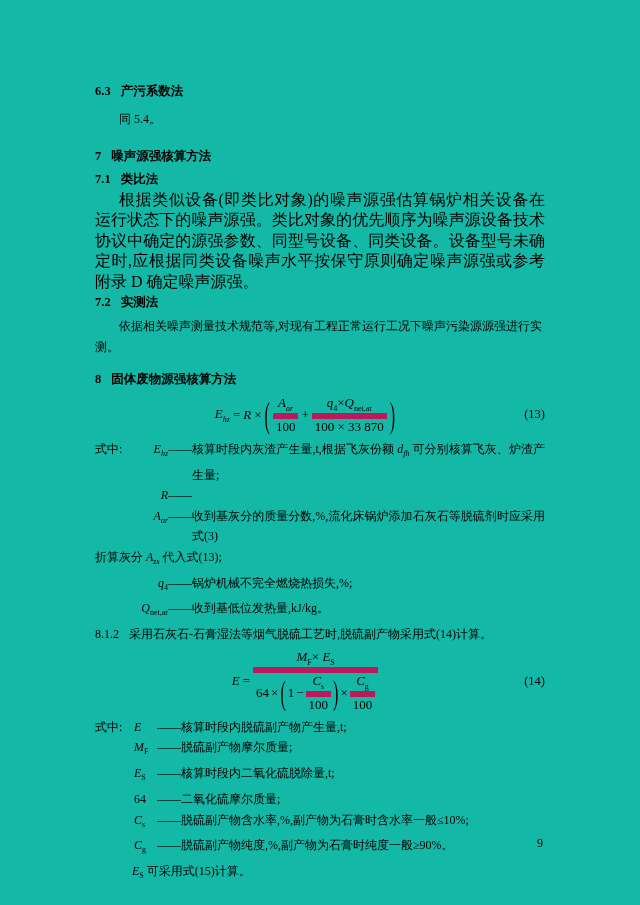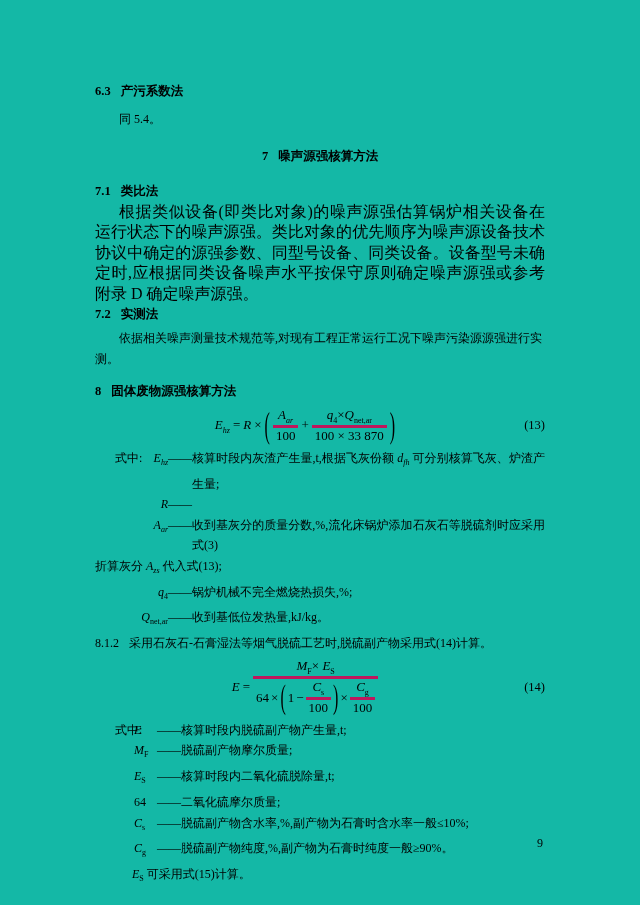--- a/index.html
+++ b/index.html
@@ -23,48 +23,48 @@
   .indent { text-indent:24px; }
   .para { font-size:16px; line-height:20.5px; text-align:justify; text-indent:24px; }
   .numline { font-size:12px; line-height:20.5px; }
   .numline .p-num { margin-right:10px; }
 
   
   .def-row { display:flex; font-size:12px; line-height:20.5px; }
   .def-head { flex:none; position:relative; }
   .def13 .def-head { width:73px; text-align:right; }
   .def14 .def-head { width:62px; text-align:left; padding-left:39px; box-sizing:border-box; }
-  .def-label { position:absolute; left:0; top:0;margin-left:20px; }
+  .def-label { position:absolute; left:0; top:0; }
   .def-dash { flex:none; }
   .def-text { flex:1; text-align:justify; }
 
   
   .v { font-family:"Liberation Serif",serif; font-style:italic; }
   .rm { font-style:normal; }
   sub { font-size:8px; }
   .formula-row { position:relative; display:flex; justify-content:center; align-items:center; }
   .formula {
     display:inline-flex; align-items:center; gap:3px;
     font-family:"Liberation Serif",serif; font-size:13px; margin-right:30px;
   }
   .frac { display:inline-flex; flex-direction:column; align-items:center; line-height:1.2; }
   .frac .num, .frac .den { padding:0 3px; white-space:nowrap; }
-  .frac .den { border-top:3px solid #be185d; }
+  .frac .den { border-top:6px solid #be185d; }
   .inner-row { display:inline-flex; align-items:center; gap:2px; border:none; }
   .bigp { display:inline-block; font-size:16px; line-height:1; transform:scaleY(2.3); transform-origin:center; font-weight:400; }
   .bigp.mid { transform:scaleY(2.1); }
   .eqnum { position:absolute; right:0; top:50%; transform:translateY(-50%); font-size:12.5px; }
 
   #f13 { padding:5px 0 4px; }
   #f14 { padding:4px 0 4px; }
 
   
   #h63 { margin-bottom:7px; }
   #p63 { margin-bottom:16px; }
-  #h7  { margin-bottom:14px;text-align:center; }
+  #h7  { margin-bottom:2px; }
   #p72 { margin-top:3px; margin-bottom:12px; }
   #h81 { margin-top:12px; margin-bottom:1px; }
   #es-note { margin-left:37px; }
 
   .page-num {
     position:absolute; top:836px; right:97px;
     font-size:12px; font-family:"Liberation Serif",serif;
   }
 </style>
 </head>

